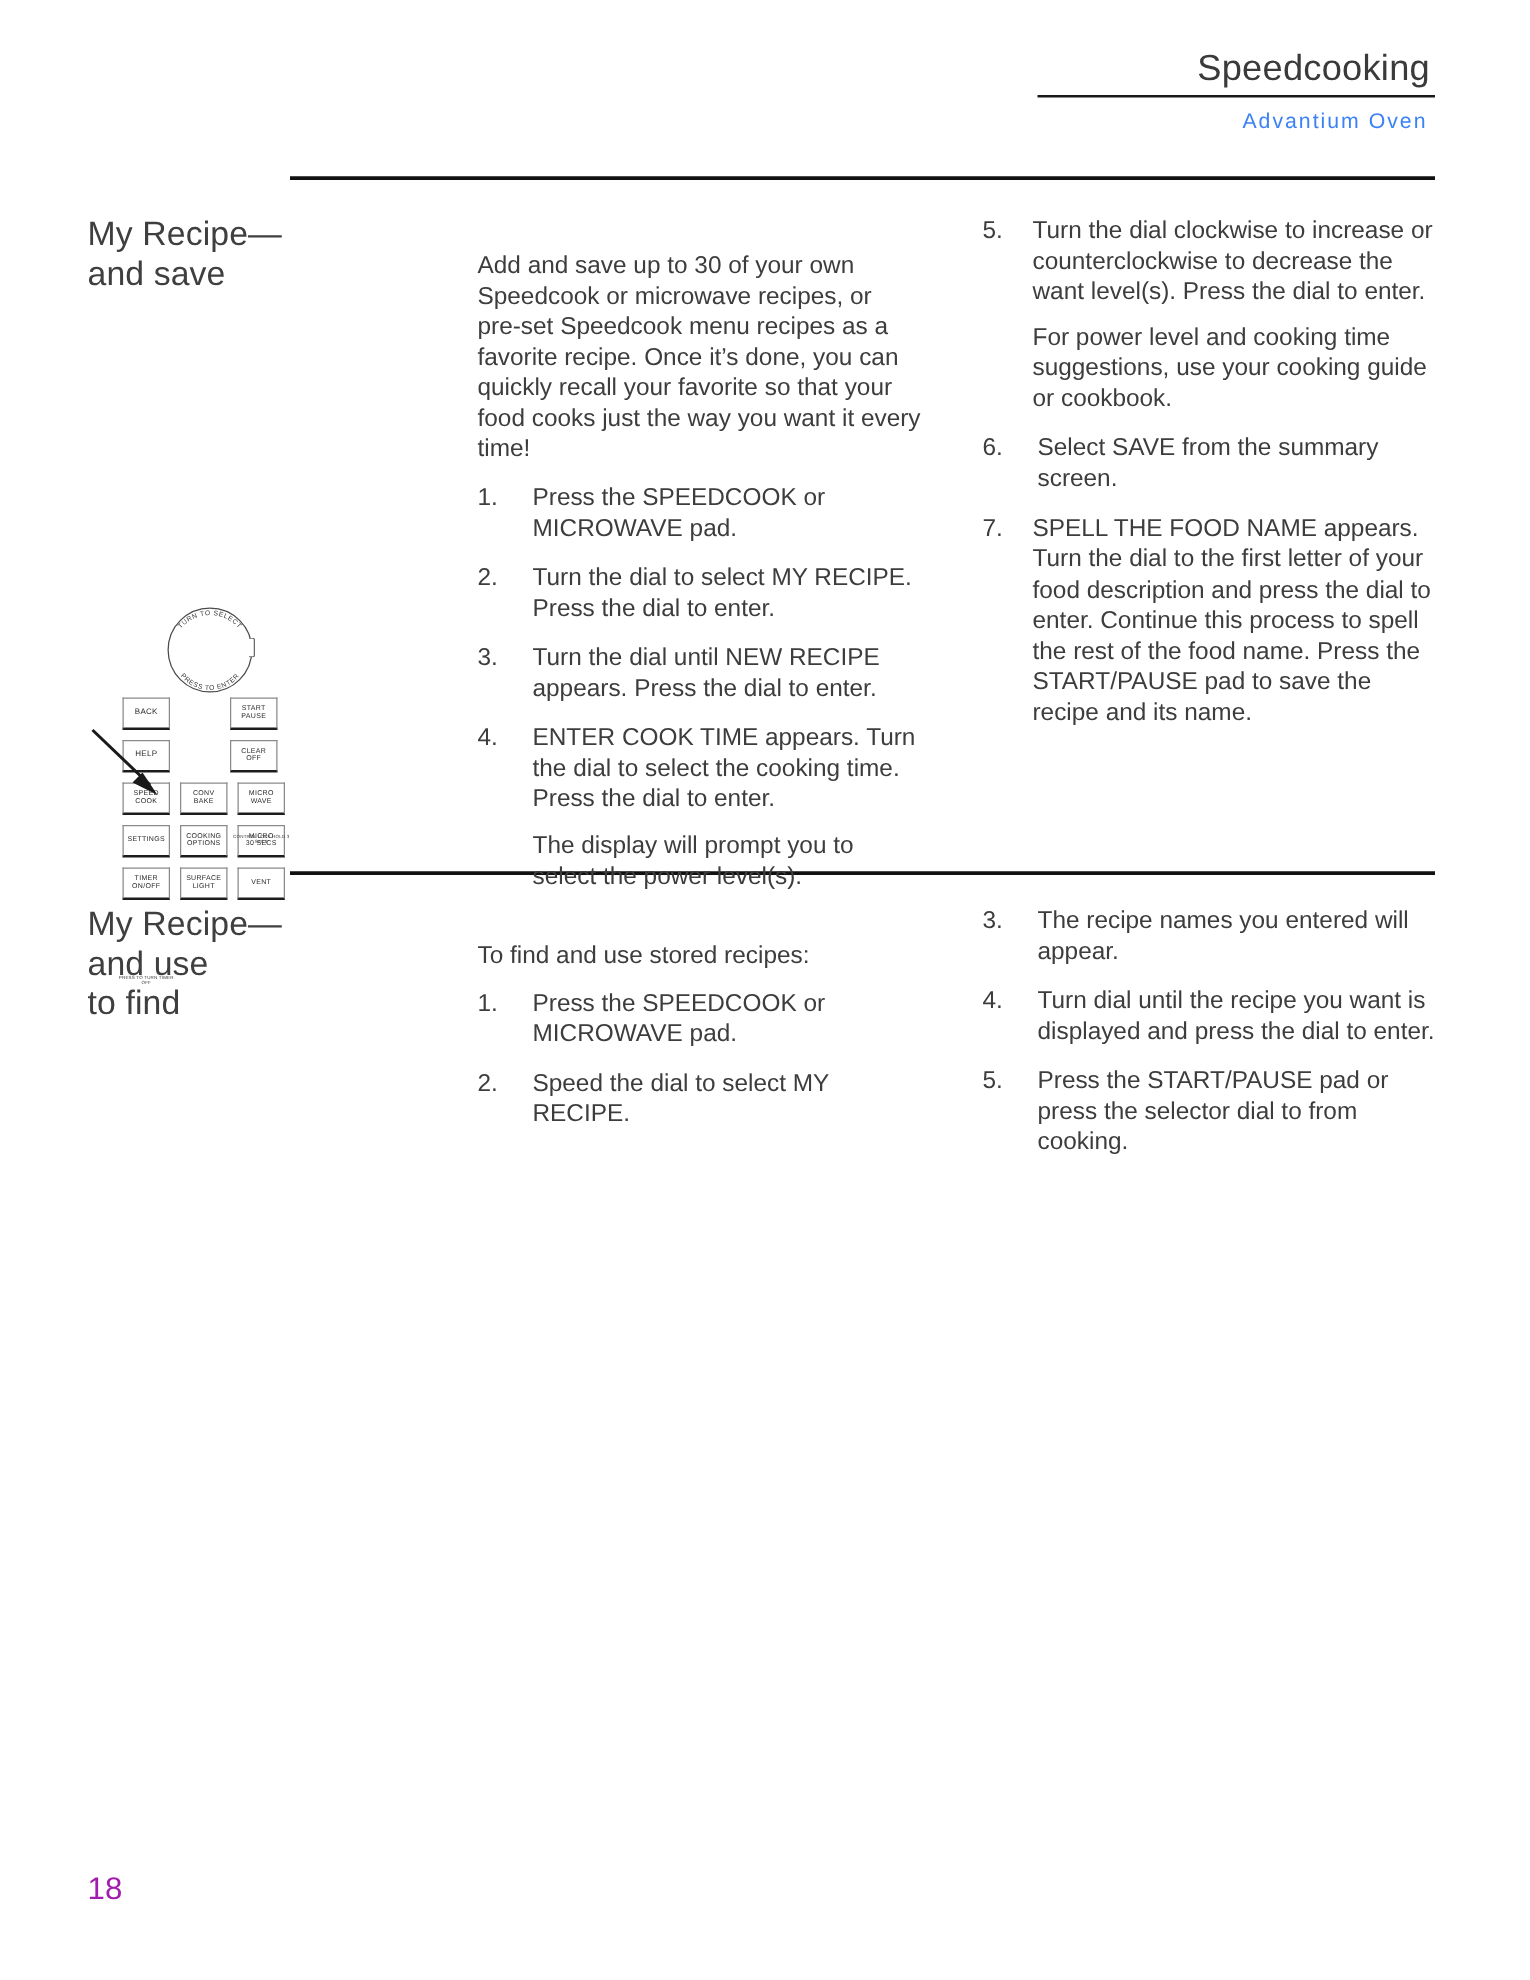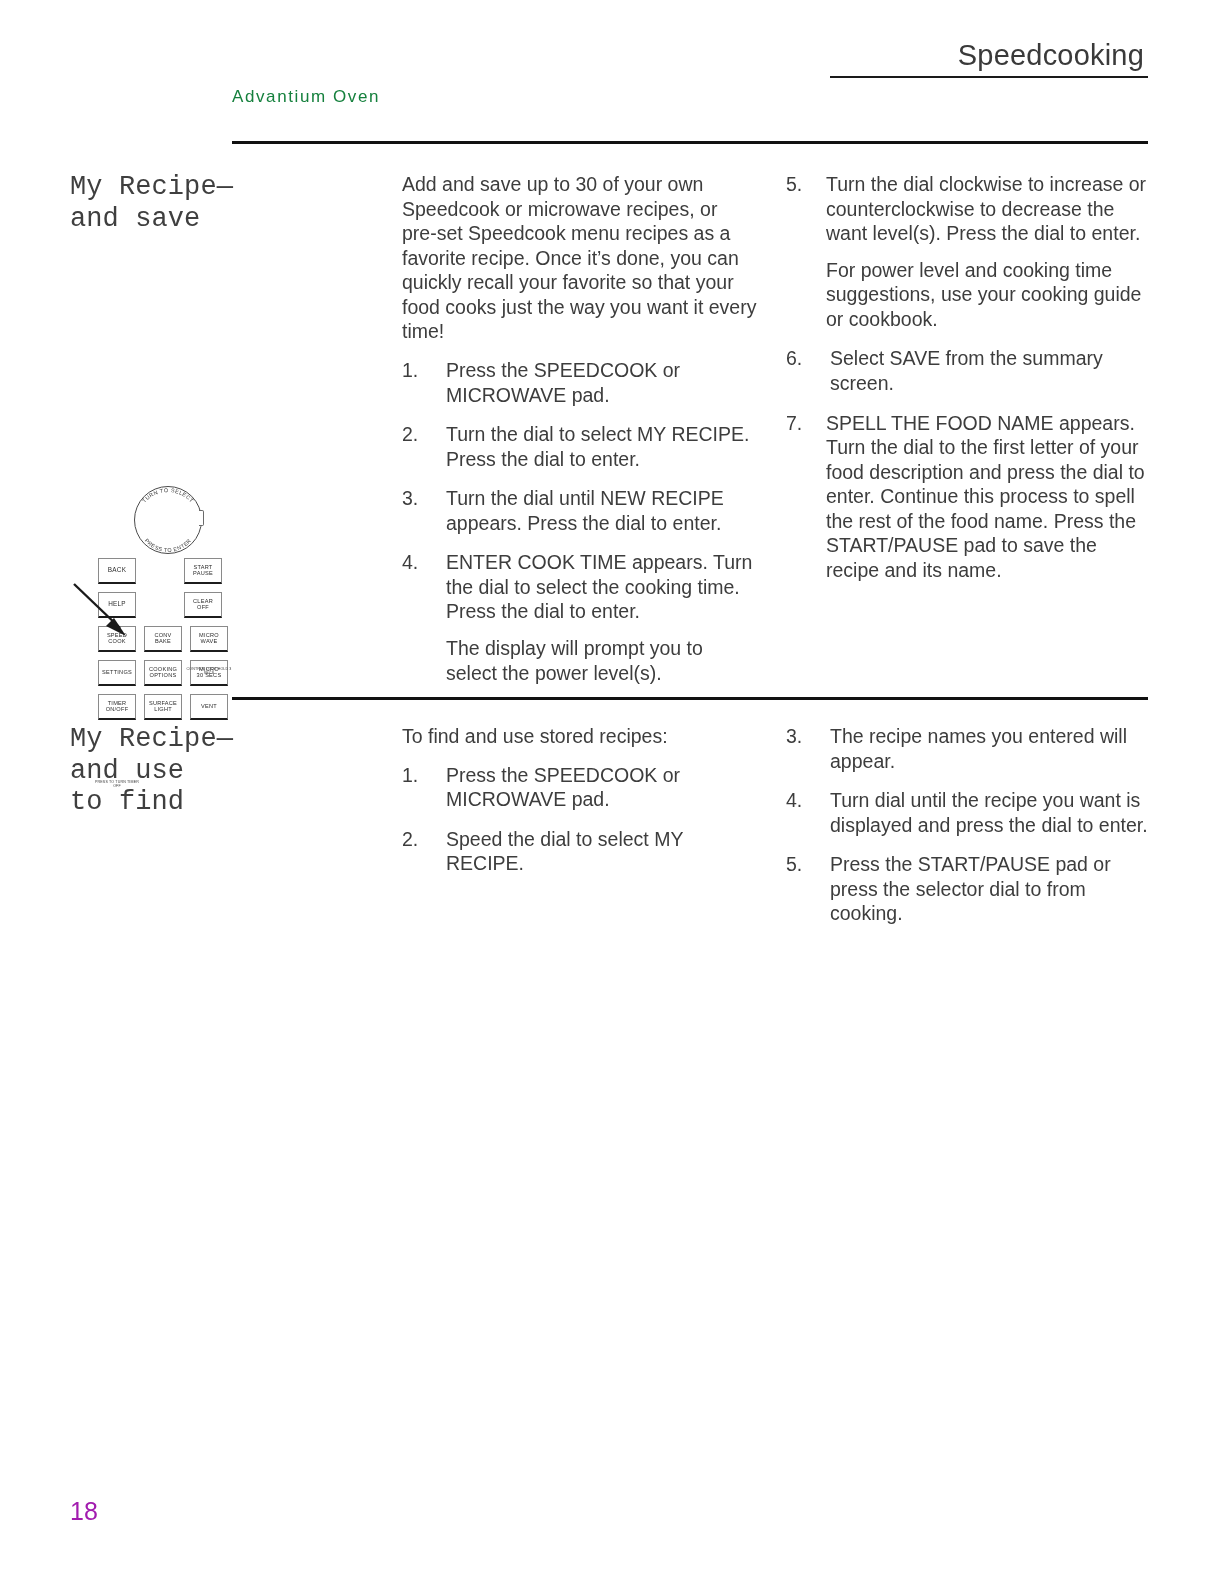--- a/index.html
+++ b/index.html
@@ -32,23 +32,24 @@
     color: #3a3a3a;
     line-height: 1.05;
     padding-right: 4px;
   }
   .header-rule {
     margin-top: 6px;
     margin-left: 598px;
     border-top: 2.2px solid #1a1a1a;
   }
   .header-sub {
+    text-align: right;
     font-size: 17px;
     letter-spacing: 1.6px;
-    color: #15803d;
+    color: #3b82f6;
     margin-top: 9px;
     padding-right: 6px;
   }
   .rule-thick {
     position: absolute;
     left: 232px;
     width: 916px;
     border-top: 3.2px solid #111111;
   }
   #rule-top { top: 141px; }
@@ -61,26 +62,26 @@
 
   .col-head {
     position: absolute;
     left: 70px;
     width: 250px;
     font-size: 27px;
     line-height: 1.17;
     color: #3f3f3f;
     font-weight: 400;
     letter-spacing: 0.1px;
-    font-family: Liberation Mono, monospace;
   }
   .col-mid {
     position: absolute;
-    left: 402px;
+    left: 382px;
     width: 355px;
+    margin-top: 28px;
   }
   .col-right {
     position: absolute;
     left: 786px;
     width: 368px;
   }
 
   .para {
     font-size: 19.5px;
     line-height: 1.26;

